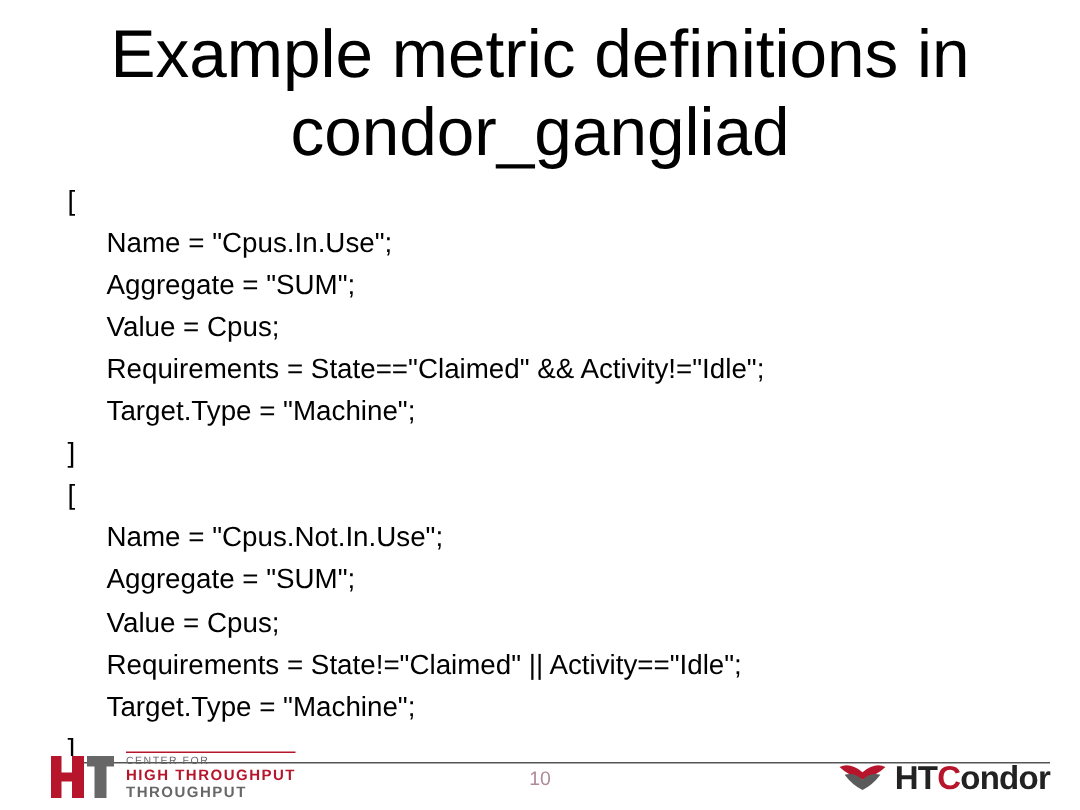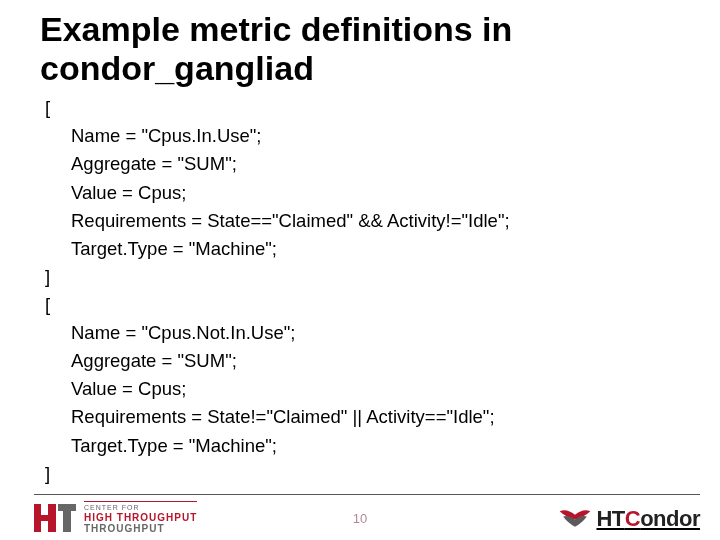--- a/index.html
+++ b/index.html
@@ -5,44 +5,45 @@
   * { margin: 0; padding: 0; box-sizing: border-box; }
   body {
     width: 720px;
     height: 540px;
     background: #fff;
     font-family: Arial, Helvetica, sans-serif;
     position: relative;
     overflow: hidden;
   }
   .title {
-    font-size: 34px;
-    font-weight: bold;
+    font-size: 45px;
+    font-weight: normal;
     color: #000;
+    text-align: center;
     padding: 10px 40px 6px 40px;
     line-height: 1.15;
   }
   .content {
     padding: 0 45px 0 45px;
     font-size: 18.5px;
     color: #000;
     line-height: 1.52;
   }
   .bracket {
     margin-left: 0;
   }
   .indent {
     margin-left: 26px;
   }
   .footer {
     position: absolute;
     bottom: 0;
     left: 0;
     width: 720px;
-    height: 46px;
+    height: 32px;
   }
   .footer-line {
     position: absolute;
     top: 0;
     left: 34px;
     right: 20px;
     height: 1px;
     background: #555;
   }
   .logo-left {
@@ -103,21 +104,20 @@
   .ht-text .line1 { font-size: 7px; }
   .ht-text .line2 { color: #b6152b; font-size: 10px; font-weight: bold; }
   .ht-text .line3 { font-size: 10px; font-weight: bold; }
   .logo-right {
     position: absolute;
     right: 20px;
     bottom: 6px;
     display: flex;
     align-items: center;
     gap: 4px;
-    text-decoration: underline;
   }
   .htc-text {
     font-size: 22px;
     font-weight: bold;
     color: #222;
     letter-spacing: -0.5px;
   }
   .htc-text .c { color: #b6152b; }
   .bird {
     width: 34px;

